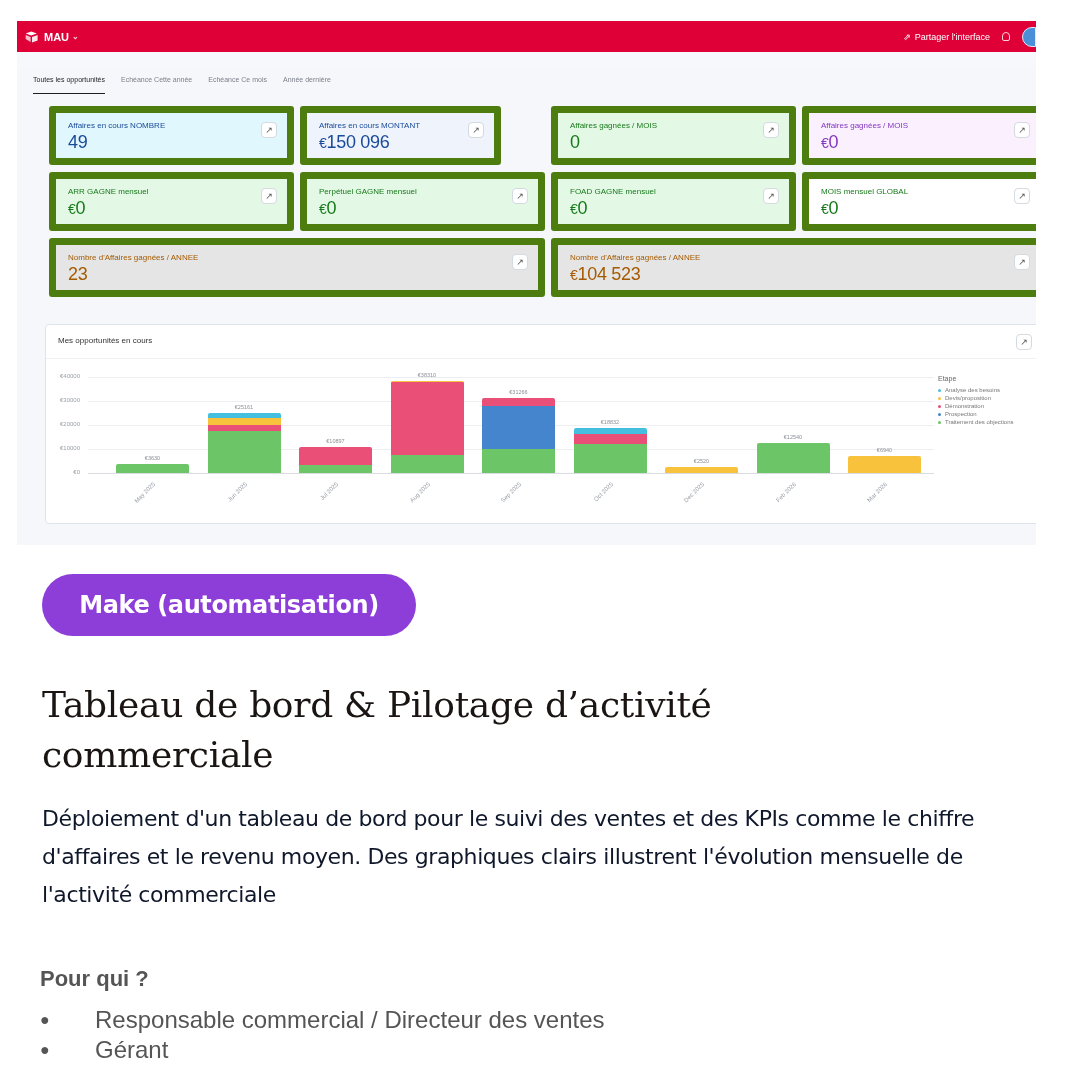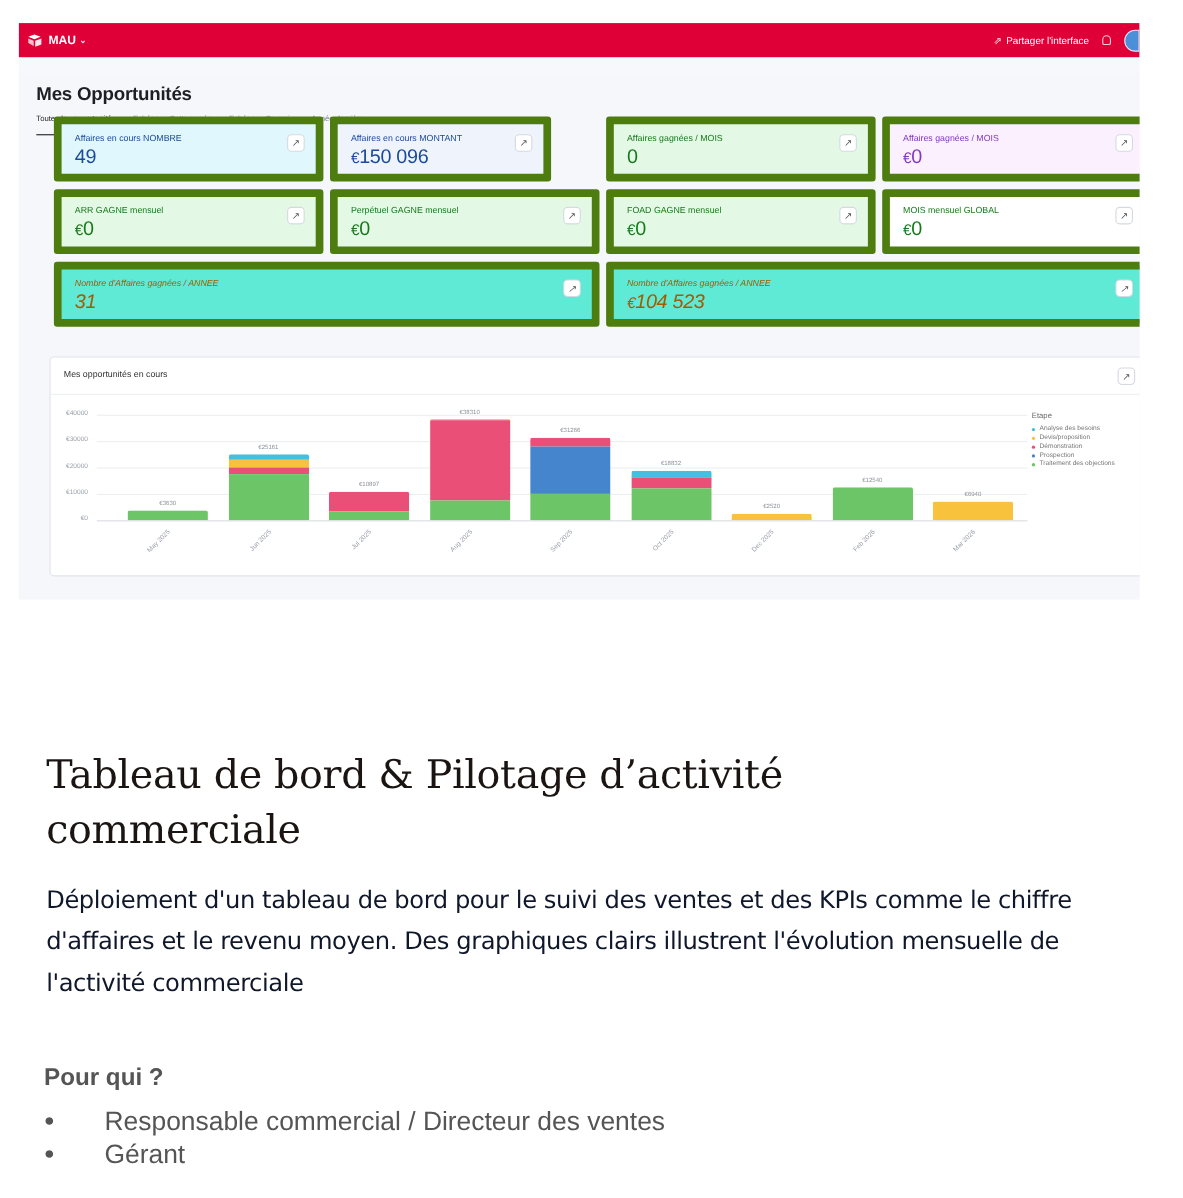--- a/index.html
+++ b/index.html
@@ -30,21 +30,21 @@
   .card .lbl { font-size: 8px; }
   .card .val { font-size: 18px; margin-top: 2px; letter-spacing: -0.3px; }
   .card .val .cur { font-size: 14px; }
   .expand { position: absolute; right: 10px; top: 9px; width: 16px; height: 16px; border: 1px solid #d5d9e0; border-radius: 4px; background: #fff; font-size: 9px; color: #555; display: flex; align-items: center; justify-content: center; }
 
   .c-cyan { background: #e0f7fd; } .c-cyan .lbl, .c-cyan .val { color: #1a4a9a; }
   .c-blue { background: #eef3fc; } .c-blue .lbl, .c-blue .val { color: #1a4a9a; }
   .c-green { background: #e4f8e6; } .c-green .lbl, .c-green .val { color: #177a1a; }
   .c-purple { background: #fbf0fd; } .c-purple .lbl, .c-purple .val { color: #8338c2; }
   .c-white { background: #ffffff; } .c-white .lbl, .c-white .val { color: #177a1a; }
-  .c-orange { background: #5eead4; font-style: italic; } .c-orange .lbl, .c-orange .val { color: #a55a00; }
+  .c-orange { background: #e5e5e5; } .c-orange .lbl, .c-orange .val { color: #a55a00; }
 
   .chart-card { position: absolute; left: 16px; right: 5px; top: 272px; height: 200px; background: #fff; border: 1px solid #dfe3ea; border-radius: 4px; }
   .chart-head { height: 34px; border-bottom: 1px solid #eef0f3; padding: 11px 12px; font-size: 8px; color: #333; }
   .chart-body { position: relative; height: 164px; }
   .gridline { position: absolute; left: 42px; right: 108px; height: 1px; background: #eceef1; }
   .ytick { position: absolute; left: 0; width: 34px; text-align: right; font-size: 6px; color: #9aa0a8; }
   .bar { position: absolute; width: 73px; display: flex; flex-direction: column-reverse; border-radius: 2px 2px 0 0; overflow: hidden; }
   .seg { width: 100%; }
   .barlabel { position: absolute; width: 73px; text-align: center; font-size: 5.5px; color: #8c9097; }
   .xlabel { position: absolute; font-size: 6px; color: #9aa0a8; transform: rotate(-45deg); transform-origin: right top; white-space: nowrap; text-align: right; width: 60px; }
@@ -86,21 +86,20 @@
         <span style="font-size:9px">⇗</span>
         <span>Partager l'interface</span>
       </div>
       <span class="bell"></span>
       <span class="avatar"></span>
     </div>
   </div>
 
   <div class="page">
     <div class="page-inner">
-      <div class="page-title">Mes Opportunités</div>
       <div class="tabs">
         <div class="tab active">Toutes les opportunités</div>
         <div class="tab">Echéance Cette année</div>
         <div class="tab">Echéance Ce mois</div>
         <div class="tab">Année dernière</div>
       </div>
     </div>
 
     <div class="cards">
 
@@ -141,21 +140,21 @@
         <div class="expand">↗</div>
       </div>
       <div class="card c-white" style="left:769px;top:66px;width:245px;height:59px;">
         <div class="lbl">MOIS mensuel GLOBAL</div>
         <div class="val"><span class="cur">€</span><span>0</span></div>
         <div class="expand">↗</div>
       </div>
 
       <div class="card c-orange" style="left:16px;top:132px;width:496px;height:59px;">
         <div class="lbl">Nombre d'Affaires gagnées / ANNEE</div>
-        <div class="val"><span class="cur"></span><span>31</span></div>
+        <div class="val"><span class="cur"></span><span>23</span></div>
         <div class="expand">↗</div>
       </div>
       <div class="card c-orange" style="left:518px;top:132px;width:496px;height:59px;">
         <div class="lbl">Nombre d'Affaires gagnées / ANNEE</div>
         <div class="val"><span class="cur">€</span><span>104 523</span></div>
         <div class="expand">↗</div>
       </div>
     </div>
 
     <div class="chart-card" style="left:28px;width:998px;">
@@ -249,20 +248,21 @@
               <span class="dot" style="background: rgb(108, 197, 102);"></span>
               <span>Traitement des objections</span>
             </div>
           </div>
         </div>
     </div>
   </div>
 </div>
 
 <div class="tags">
+  <div class="tag tag-make">Make (automatisation)</div>
 </div>
 
 <h1 class="project-title">Tableau de bord &amp; Pilotage d’activité commerciale</h1>
 <p class="project-desc">Déploiement d'un tableau de bord pour le suivi des ventes et des KPIs comme le chiffre d'affaires et le revenu moyen. Des graphiques clairs illustrent l'évolution mensuelle de l'activité commerciale</p>
 <div class="for-who">Pour qui ?</div>
 <ul class="audience">
   <li>
       <span class="bullet">●</span>
       <span>Responsable commercial / Directeur des ventes</span>
     </li>

